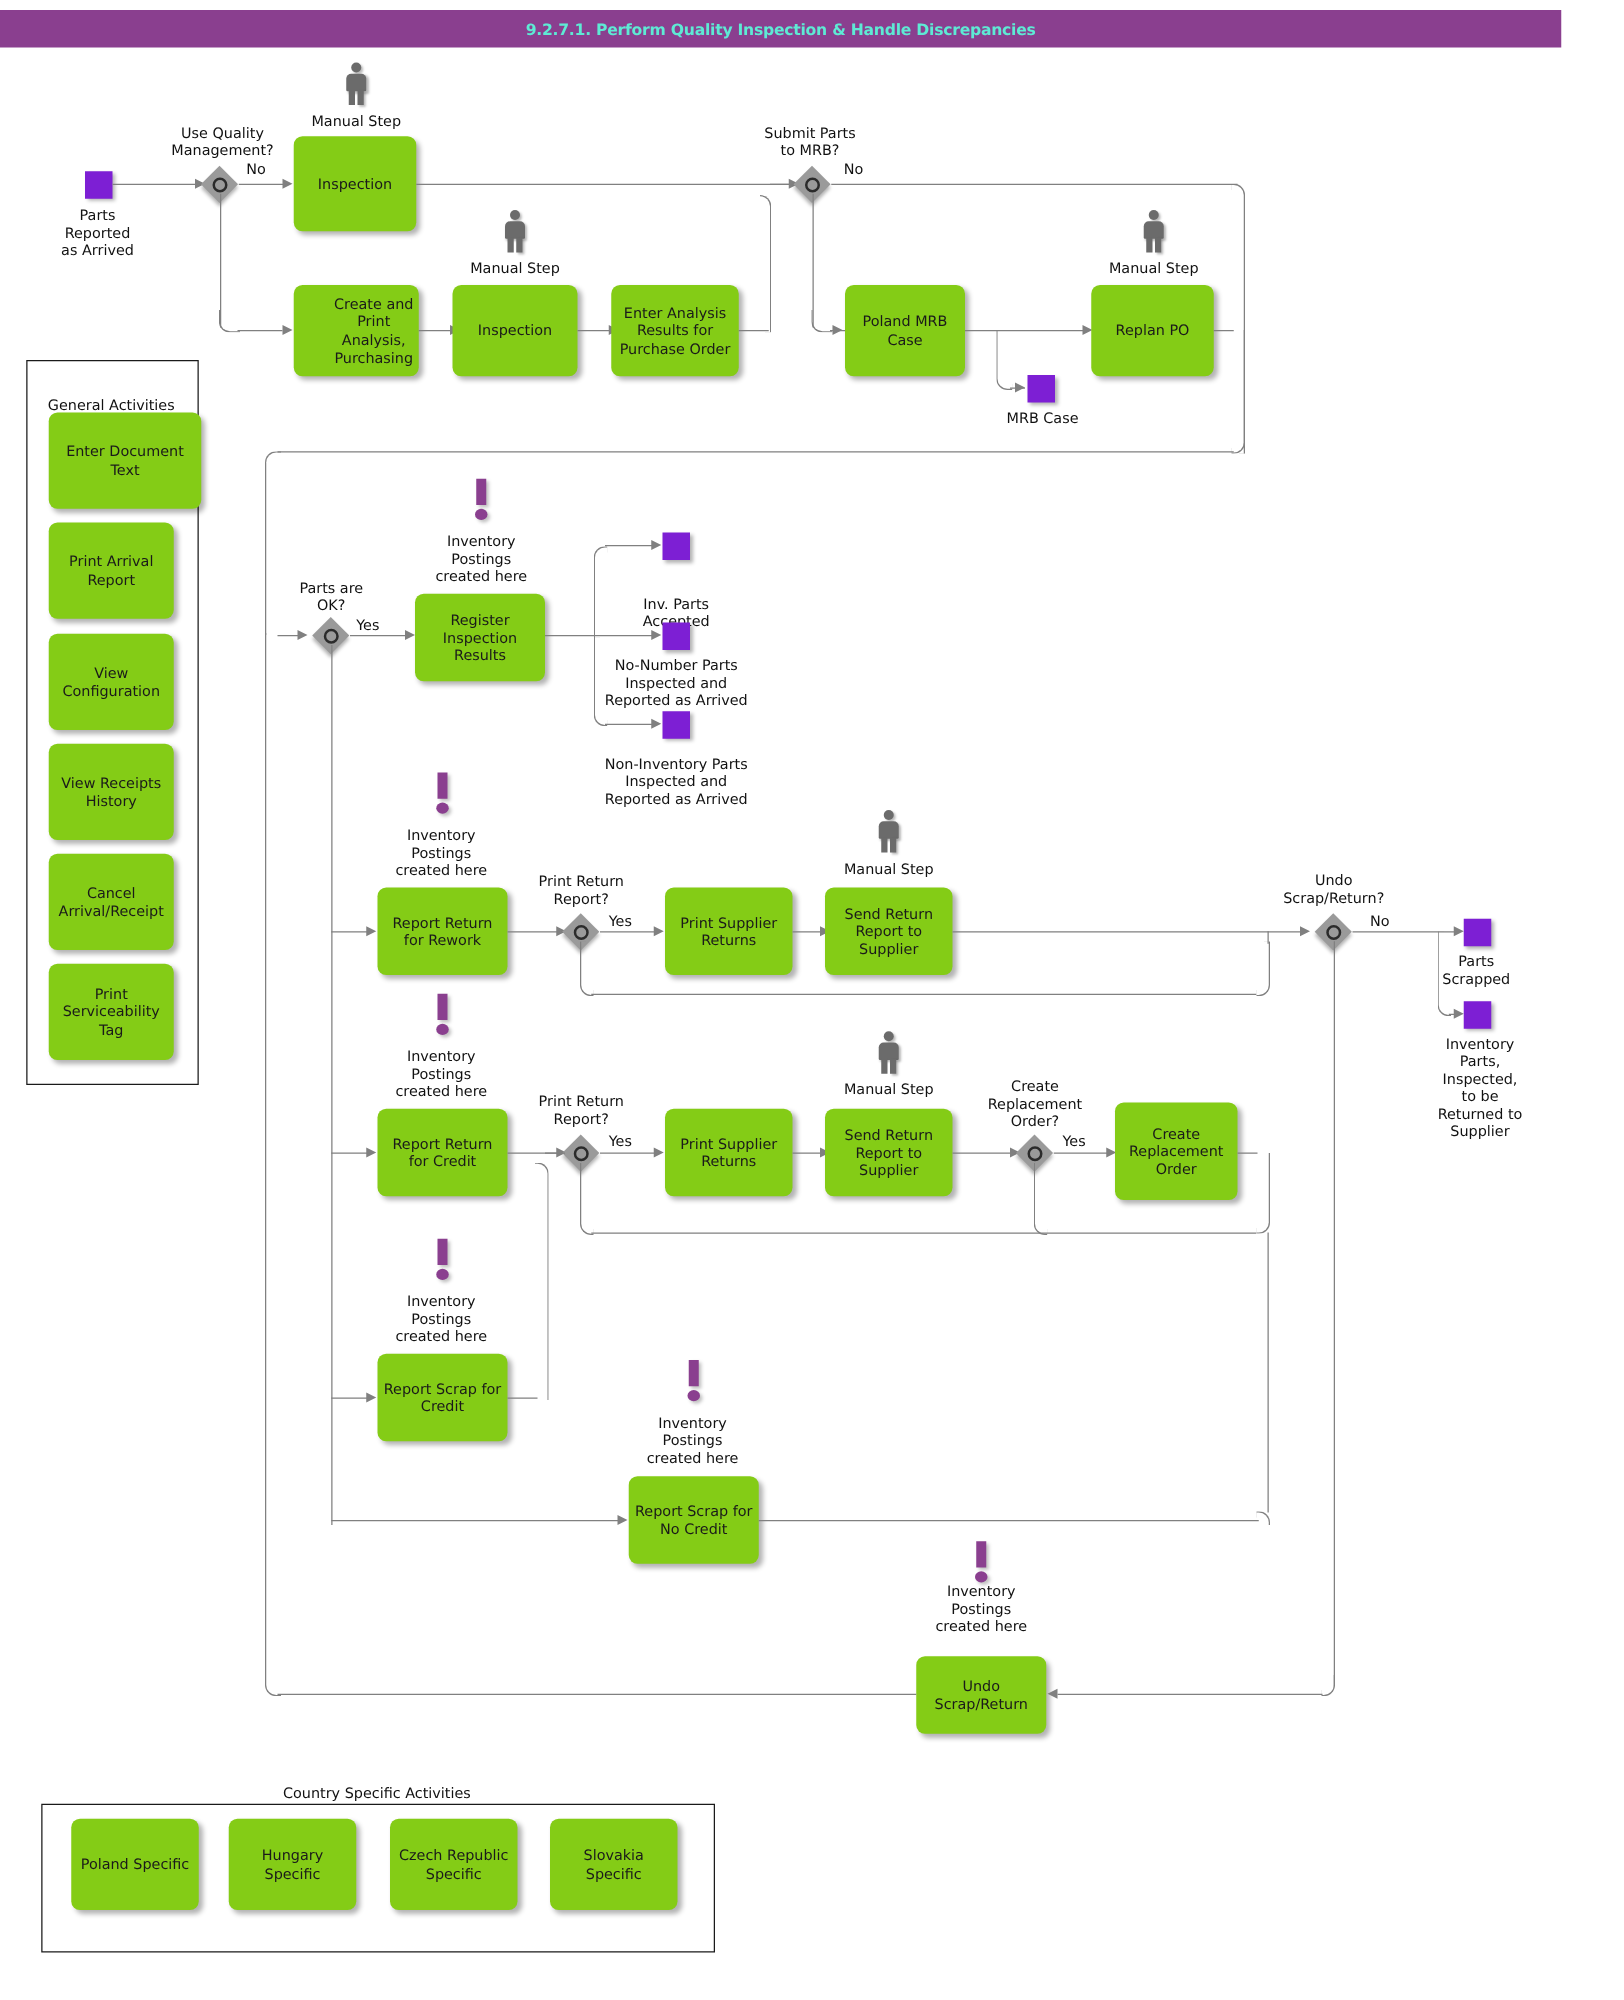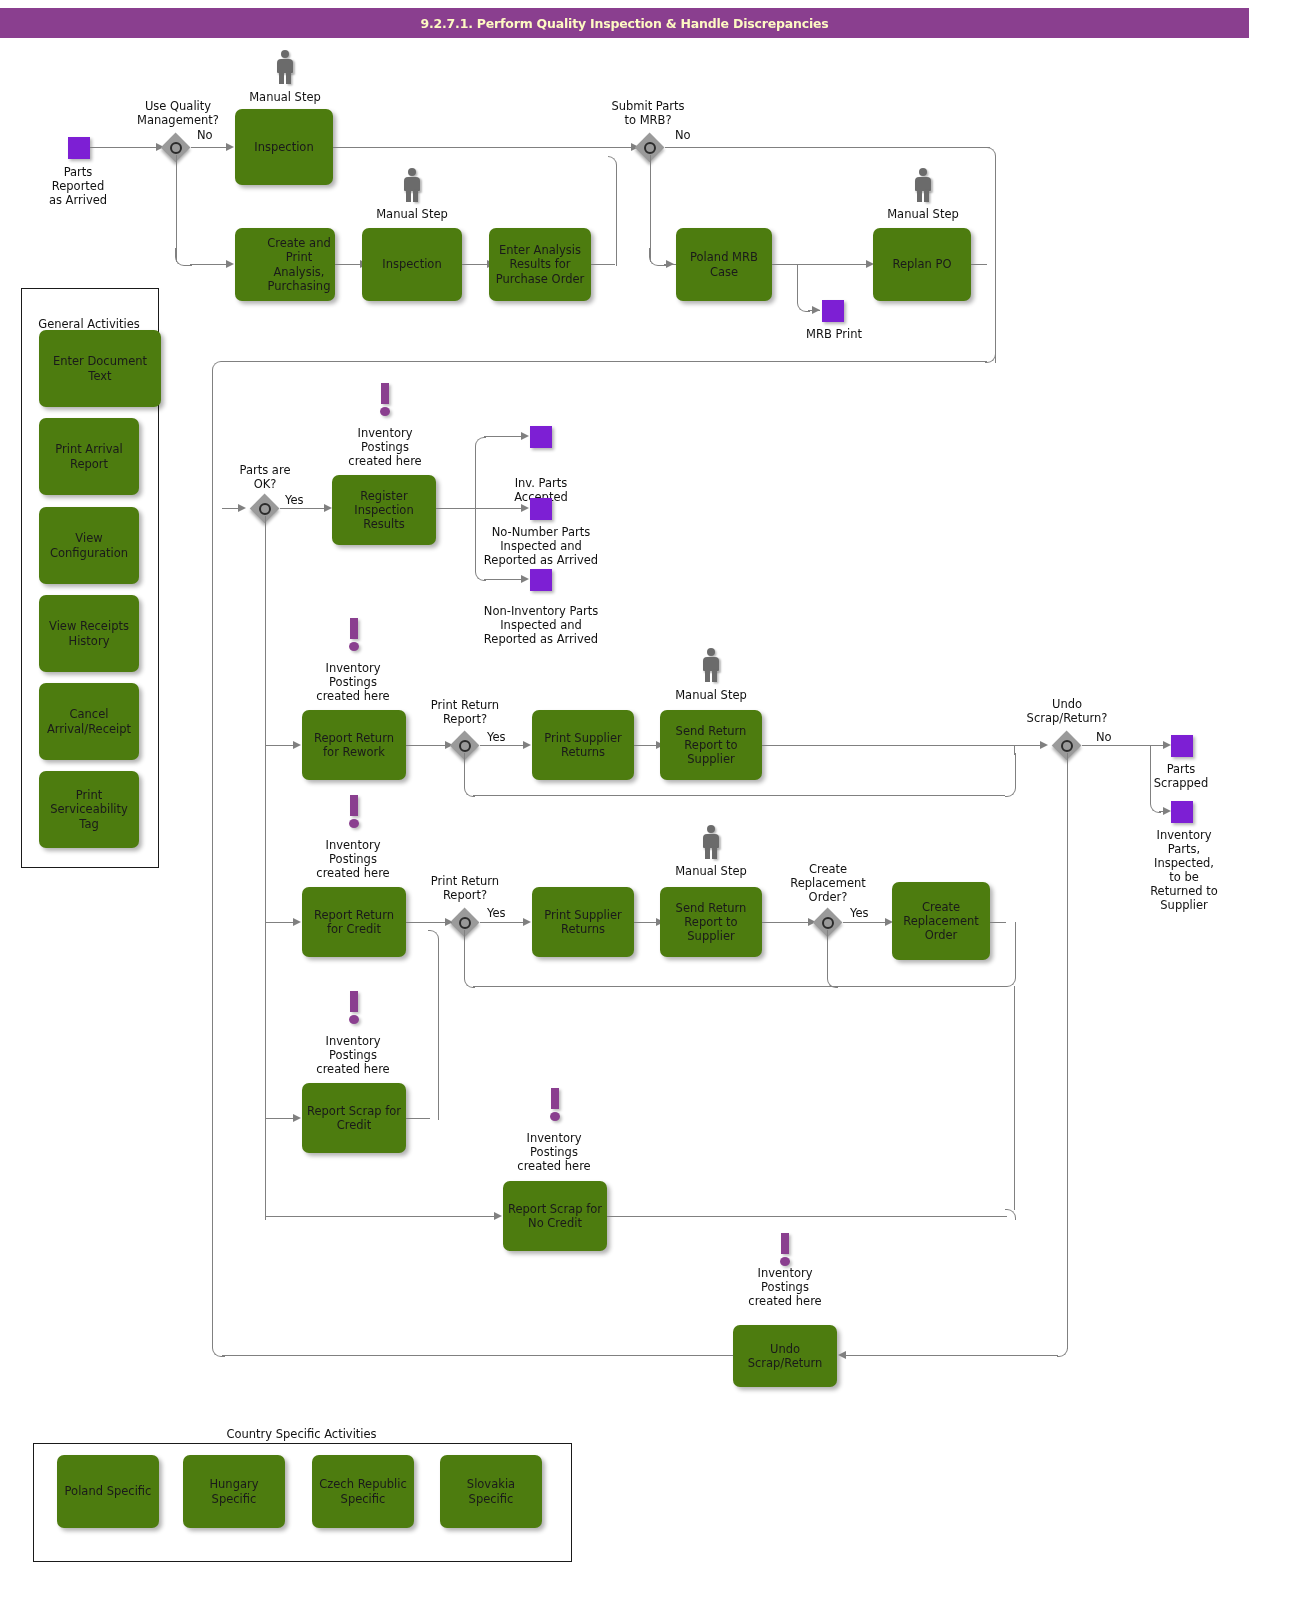--- a/index.html
+++ b/index.html
@@ -1,24 +1,24 @@
 <!DOCTYPE html>
 <html><head>
 <meta charset="utf-8">
 <style>
   html,body{margin:0;padding:0;background:#ffffff;}
   body{font-family:"DejaVu Sans",sans-serif;}
   #page{position:relative;width:1299px;height:1600px;background:#fff;overflow:hidden;}
 
   .title-bar{position:absolute;left:0;top:8px;width:1249px;height:30px;background:#8a3f8f;
     display:flex;align-items:center;justify-content:center;}
-  .title-bar .t{color:#fef9c3;font-size:12.5px;font-weight:bold;font-family:"DejaVu Sans",sans-serif;letter-spacing:-0.2px;}
-
-  
-  .act{position:absolute;background:#4d7c0f;border-radius:7px;
+  .title-bar .t{color:#5eead4;font-size:12.5px;font-weight:bold;font-family:"DejaVu Sans",sans-serif;letter-spacing:-0.2px;}
+
+  
+  .act{position:absolute;background:#84cc16;border-radius:7px;
        box-shadow:3px 3px 4px rgba(0,0,0,0.30);
        display:flex;align-items:center;justify-content:center;text-align:center;
        font-size:11.5px;color:#1a1a1a;line-height:1.22;padding:2px 4px;box-sizing:border-box;}
 
   
   .evt{position:absolute;width:22px;height:22px;background:#7d1fd4;
        box-shadow:2px 2px 3px rgba(0,0,0,0.30);}
 
   
   .gw{position:absolute;width:30px;height:30px;}
@@ -161,21 +161,21 @@
   <div class="act" style="left:676px;top:228px;width:96px;height:73px;white-space:pre-line;">Poland MRB
 Case</div>
 
   <div class="ln lnh" style="left:772px;top:264px;width:96px;"></div>
   <div class="arrow r" style="left:866px;top:260px;"></div>
 
   <div class="corner c-bl" style="left:797px;top:264px;width:12px;height:47px;"></div>
   <div class="ln lnh" style="left:808px;top:310px;width:12px;"></div>
   <div class="arrow r" style="left:812px;top:306px;"></div>
   <div class="evt" style="left:822px;top:300px;"></div>
-  <div class="lbl" style="left:790px;top:327px;width:88px;">MRB Print</div>
+  <div class="lbl" style="left:790px;top:327px;width:88px;">MRB Case</div>
 
   <div class="person" style="left:910px;top:168px;">
     <div class="head"></div>
       <div class="body"></div>
       <div class="lg1"></div>
       <div class="lg2"></div>
   </div>
   <div class="lbl" style="left:873px;top:207px;width:100px;">Manual Step</div>
 
   <div class="act" style="left:873px;top:228px;width:98px;height:73px;white-space:pre-line;">Replan PO</div>

